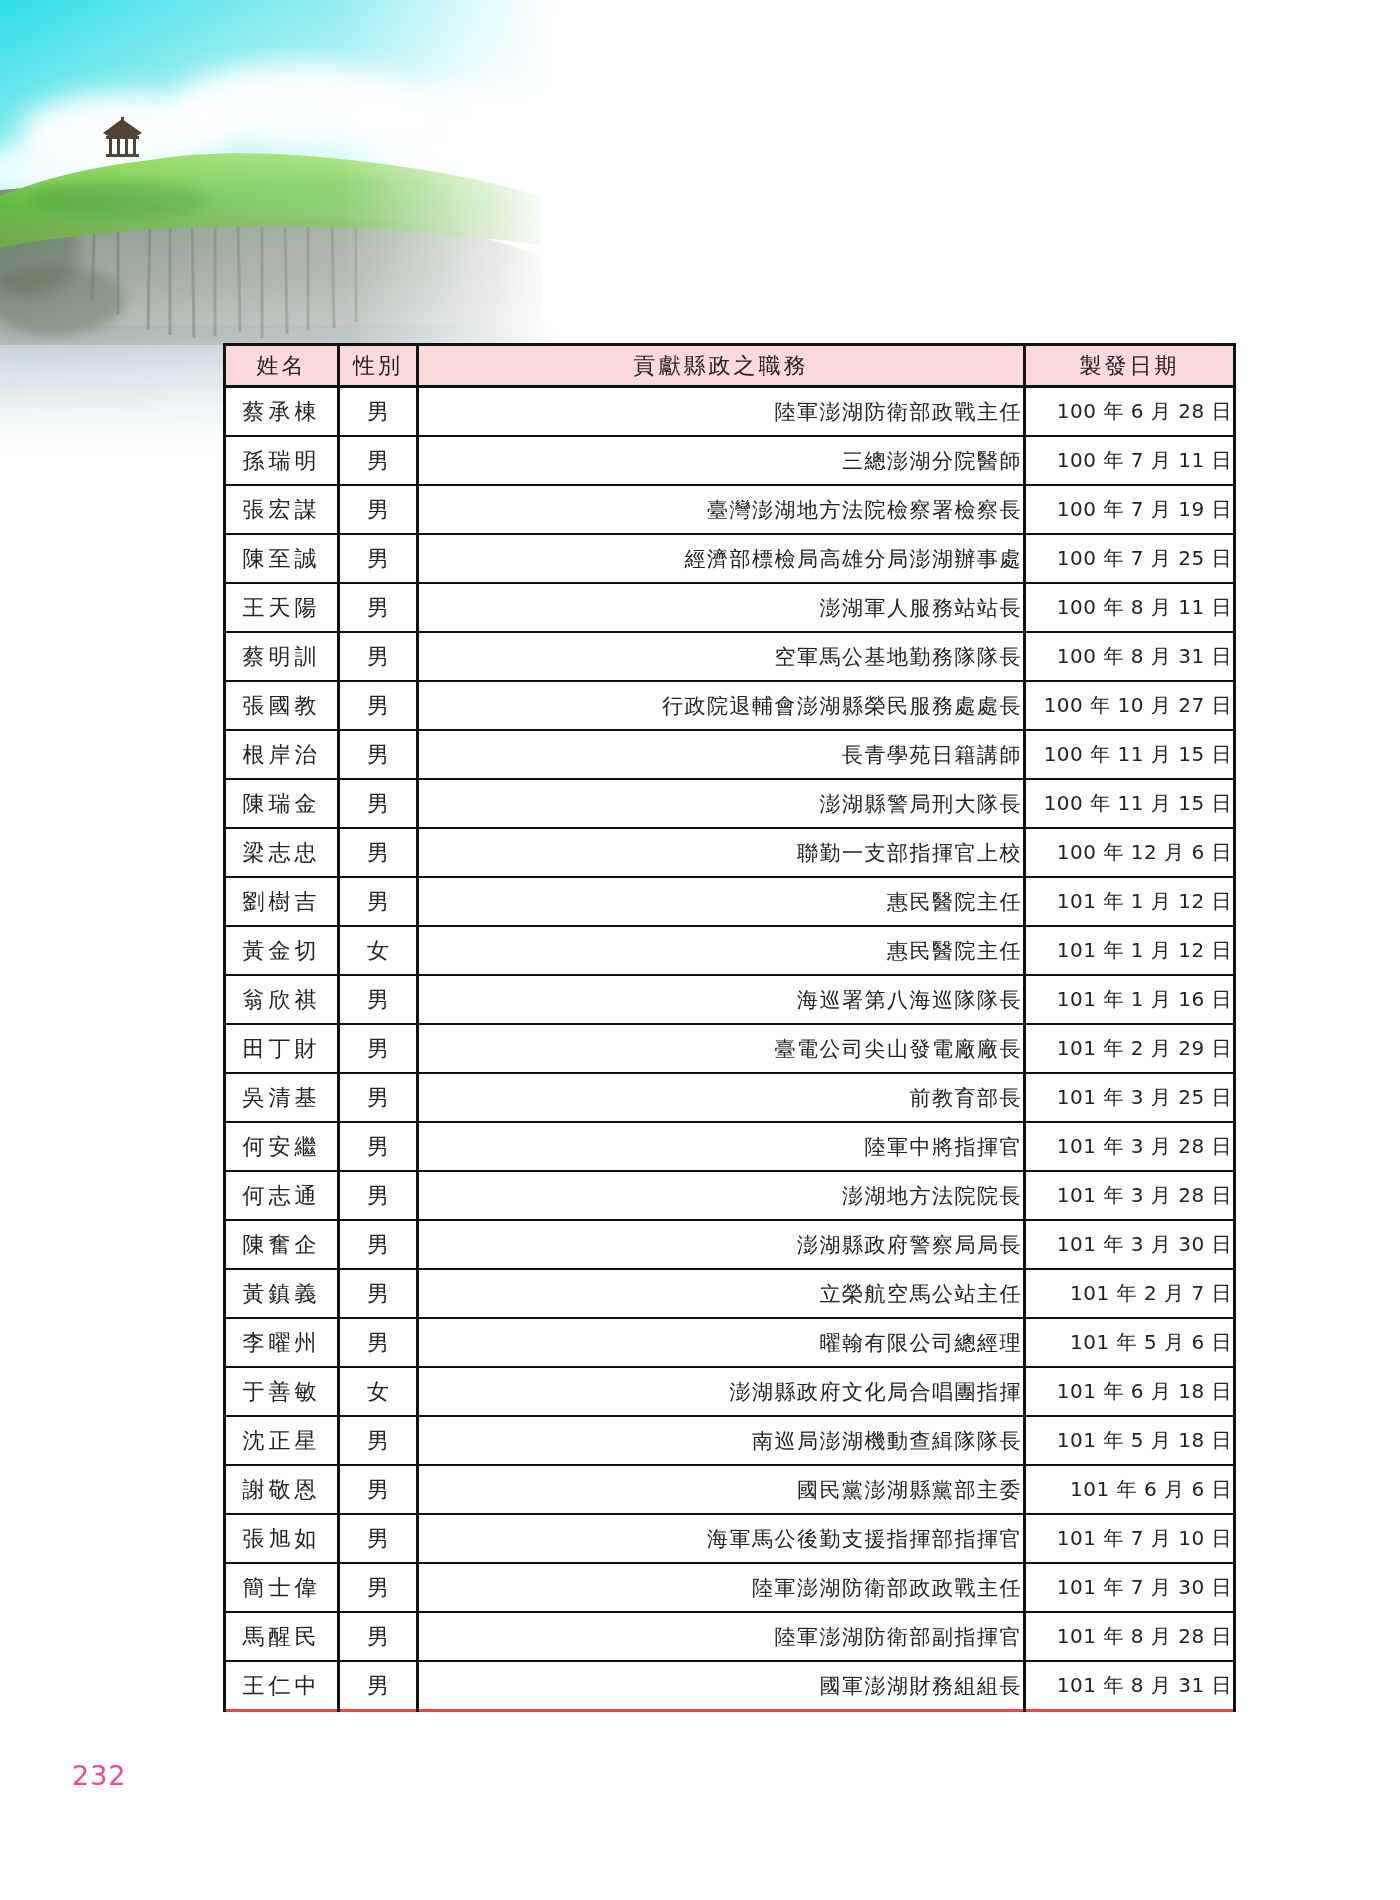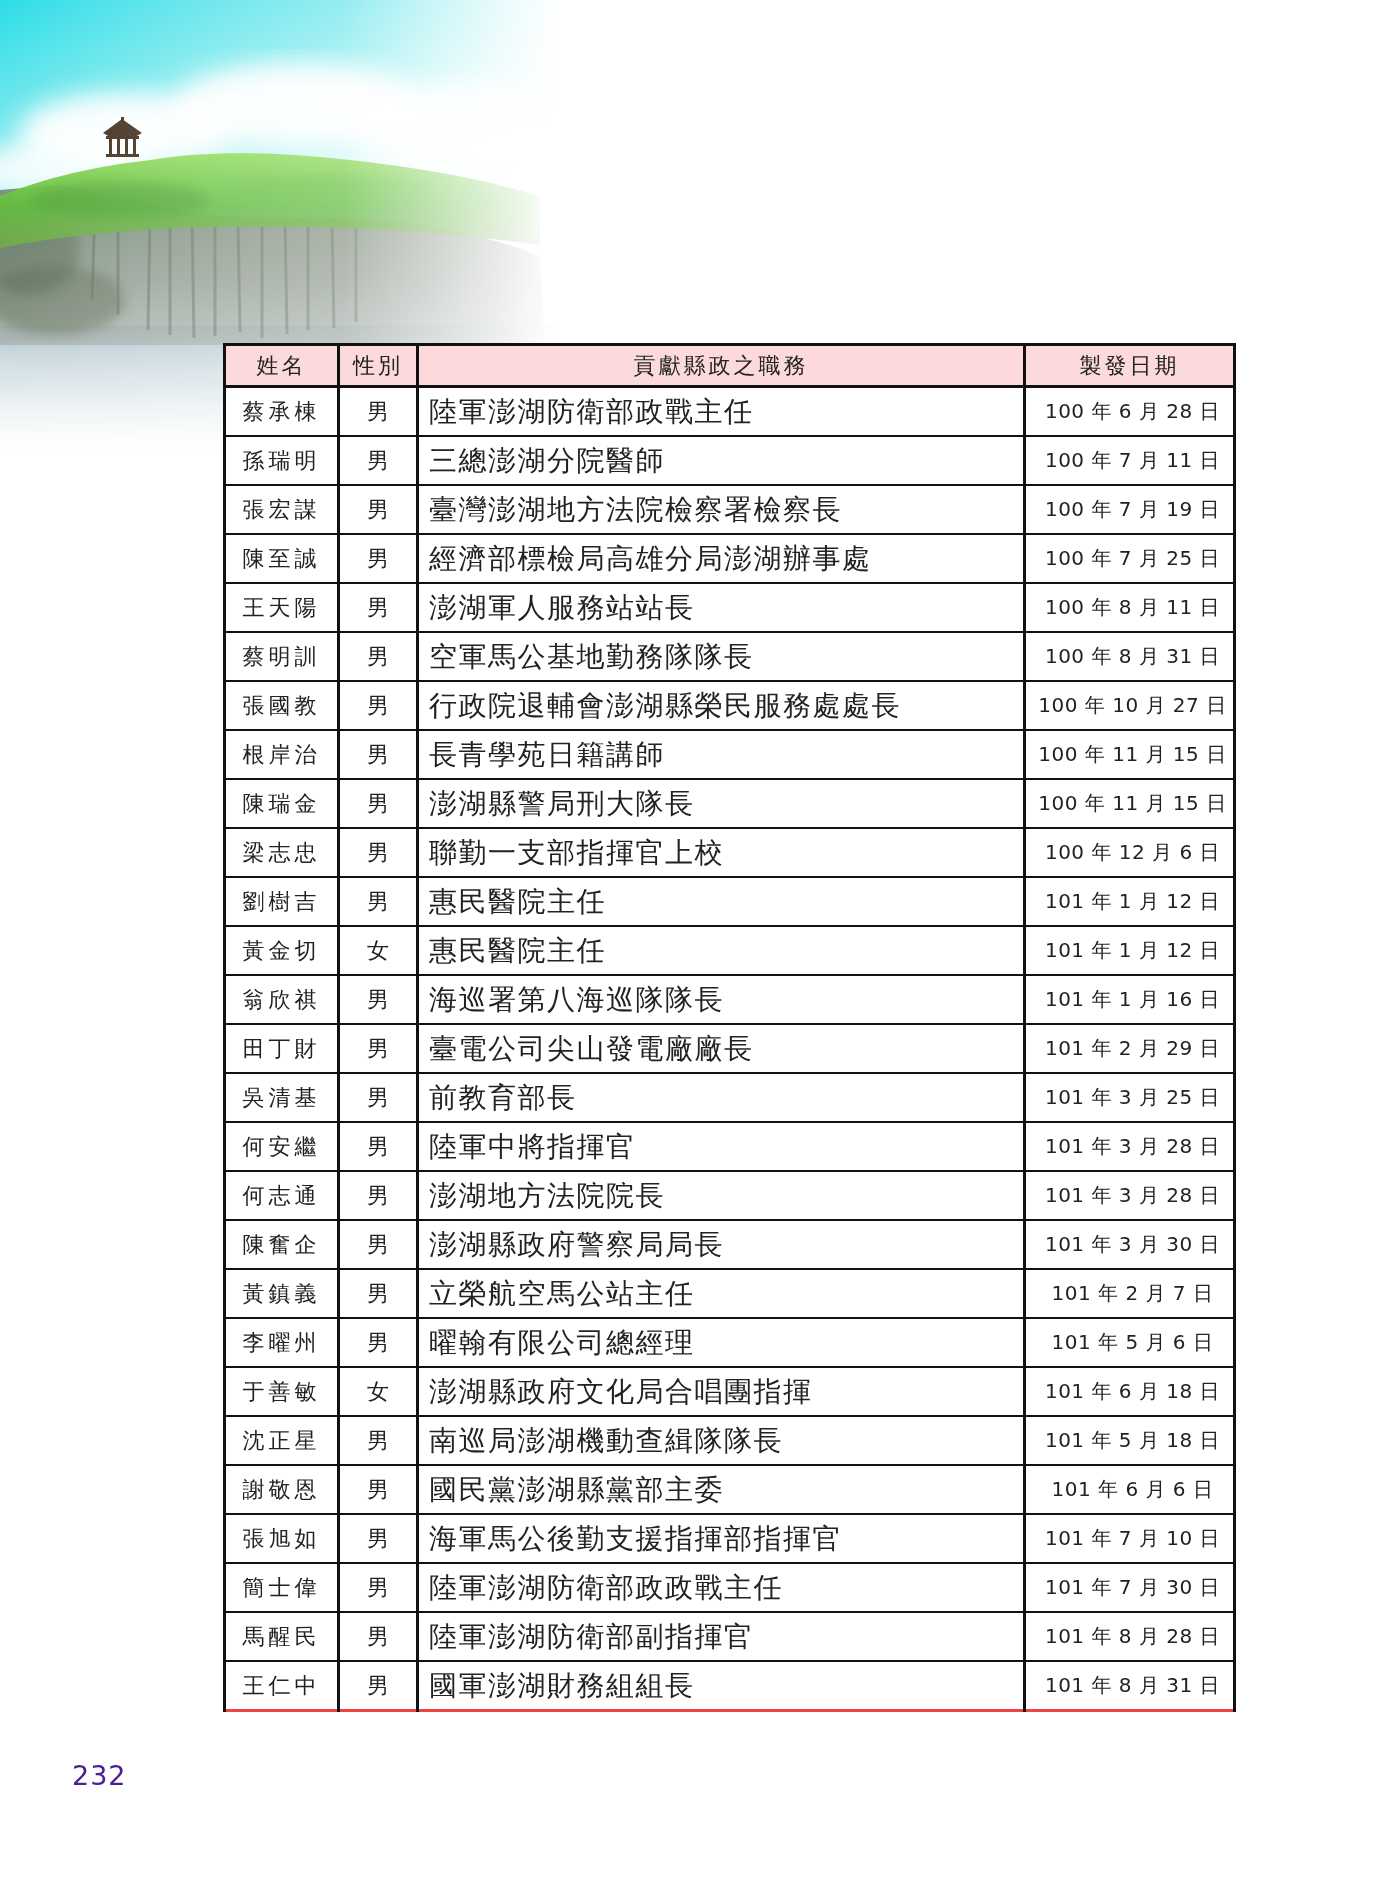--- a/index.html
+++ b/index.html
@@ -30,25 +30,25 @@
   }
   .doc-table{border:3px solid #ef4444;}
   .doc-table th{
     background:#fcd9db;height:37px;
     font-size:22px;letter-spacing:3px;text-align:center;
     border-top:3px solid #111;border-bottom:3px solid #111;
   }
   .doc-table td{height:45px;font-size:22px;}
   td.cell-name{text-align:center;letter-spacing:4px;margin-left:16px;}
   td.cell-gender{text-align:center;}
-  td.cell-position{text-align:left;padding-left:10px;letter-spacing:1.5px;font-size:28px;margin-top:46px;}
-  td.cell-date{text-align:center;padding-left:7px;font-size:20px;letter-spacing:0.5px;}
+  td.cell-position{text-align:right;padding-left:10px;letter-spacing:1.5px;font-size:21px;margin-top:46px;}
+  td.cell-date{text-align:right;padding-left:7px;font-size:20px;letter-spacing:0.5px;}
   .page-number{
     position:absolute;left:72px;top:1760px;
-    font-size:27px;letter-spacing:1px;color:#4c1d95;
+    font-size:27px;letter-spacing:1px;color:#ec4899;
   }
 </style>
 </head>
 <body>
 
 <div class="island-photo">
   <svg width="620" height="500" viewBox="0 0 620 500" xmlns="http://www.w3.org/2000/svg">
     <defs>
       <linearGradient id="sky" x1="0" y1="0" x2="0.55" y2="1">
         <stop offset="0" stop-color="#2cdde7"></stop>

